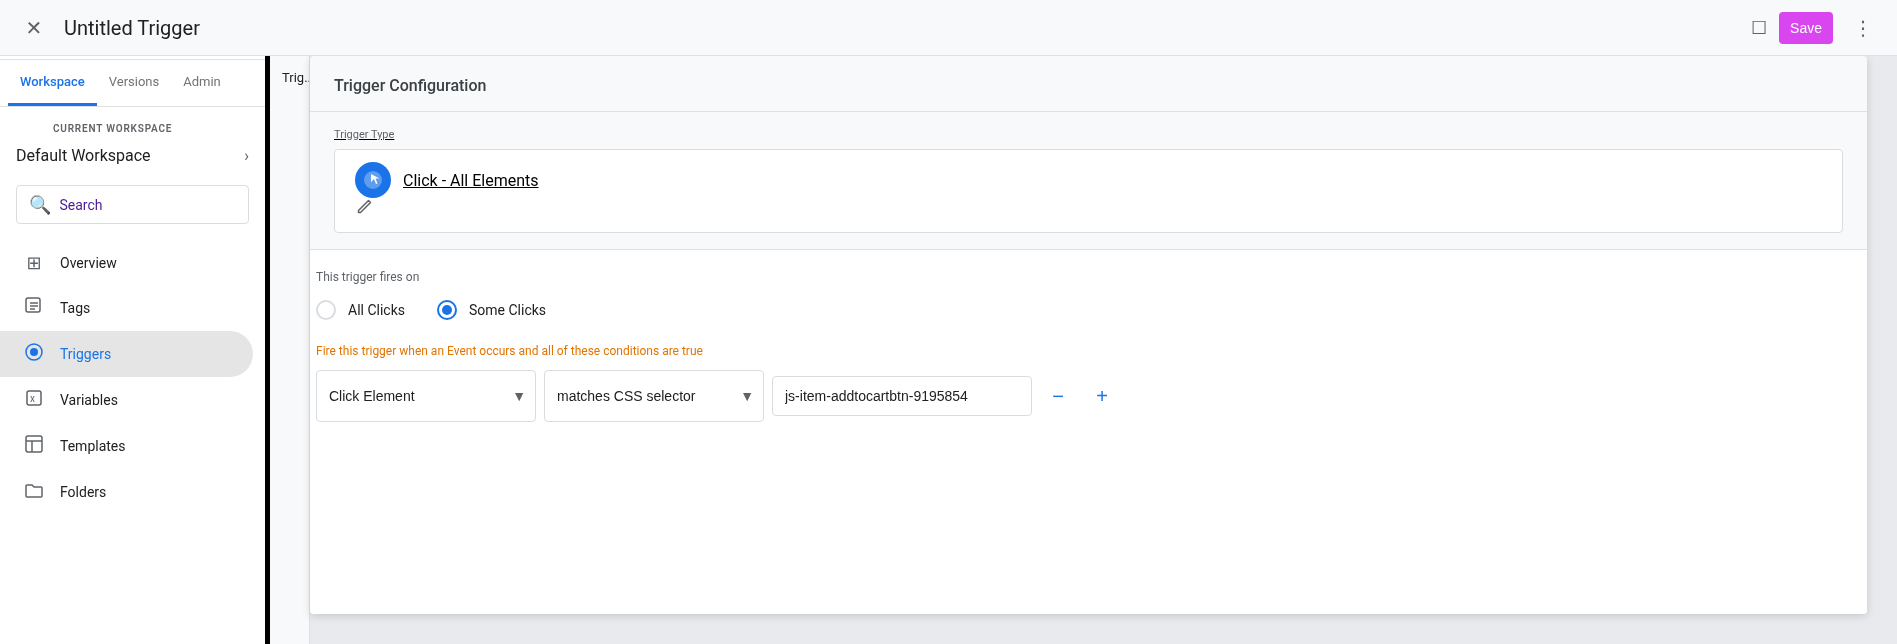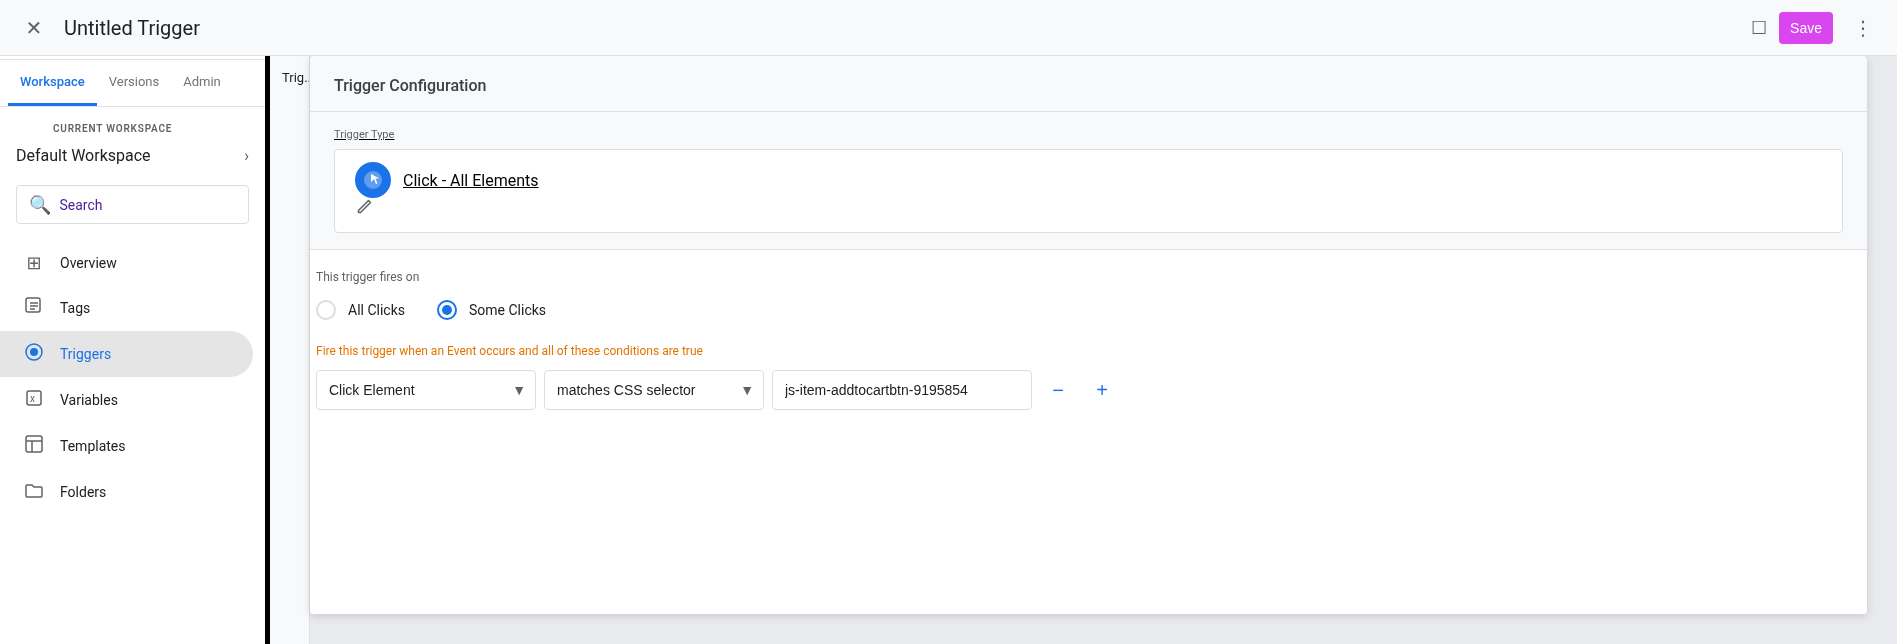--- a/index.html
+++ b/index.html
@@ -352,21 +352,21 @@
       gap: 8px;
     }
 
     .select-wrapper {
       position: relative;
       display: inline-flex;
       align-items: center;
     }
 
     .select-wrapper select {
-      height: 40px;
+      height: 52px;
       border: 1px solid #dadce0;
       border-radius: 4px;
       background: #fff;
       font-size: 14px;
       color: #202124;
       padding: 0 32px 0 12px;
       appearance: none;
       cursor: pointer;
       min-width: 220px;
     }

